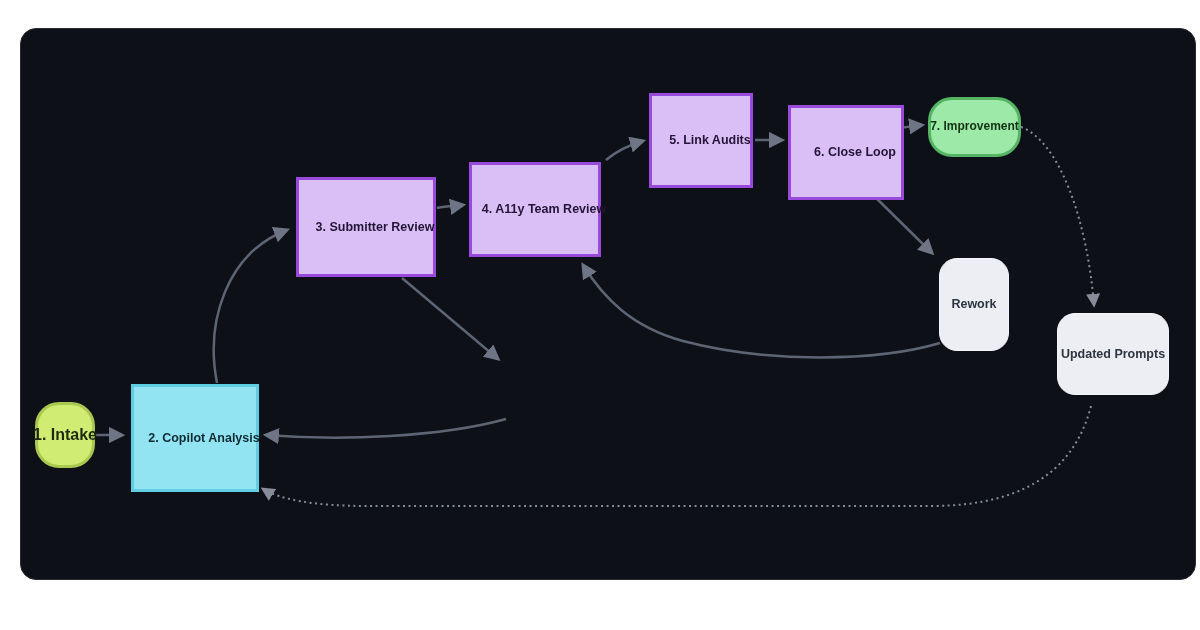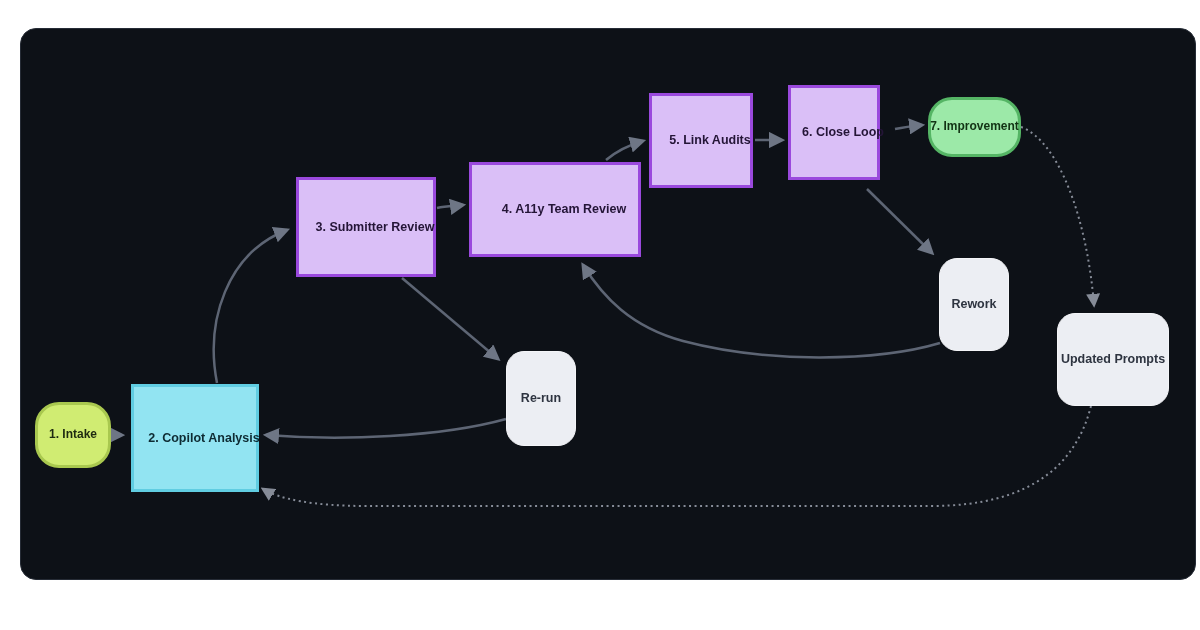--- a/index.html
+++ b/index.html
@@ -38,30 +38,30 @@
     padding: 2px 3px;
   }
   .node.stage      { border-radius: 0; padding-left: 21px; }
   .node.stadium    { border-radius: 24px; }
   .node.lime   { background: #d0ec72; border: 3px solid #a9c84f; color: #1e2a10; }
   .node.cyan   { background: #92e4f2; border: 3px solid #60cde2; color: #0e2b33; }
   .node.purple { background: #dabff7; border: 3px solid #9a49dd; color: #241537; }
   .node.green  { background: #9ce9a8; border: 3px solid #55b565; color: #123314; }
   .node.white  { background: #eceef3; border: 1px solid #f4f5f8; border-radius: 18px; color: #2e3440; }
 
-  .n-intake      { left: 14px;   top: 373px; width: 76px;  height: 66px; font-size: 12px; }
+  .n-intake      { left: 14px;   top: 373px; width: 60px;  height: 66px; font-size: 16px; }
   .n-copilot     { left: 110px;  top: 355px; width: 128px; height: 108px; }
   .n-submitter   { left: 275px;  top: 148px; width: 140px; height: 100px; text-align: right; }
-  .n-a11y        { left: 448px;  top: 133px; width: 172px; height: 95px; }
+  .n-a11y        { left: 448px;  top: 133px; width: 132px; height: 95px; }
   .n-linkaudits  { left: 628px;  top: 64px;  width: 104px; height: 95px; }
-  .n-closeloop   { left: 767px;  top: 56px;  width: 92px; height: 95px; }
+  .n-closeloop   { left: 767px;  top: 76px;  width: 116px; height: 95px; }
   .n-improvement { left: 907px;  top: 68px;  width: 93px;  height: 60px; font-size: 12px; }
   .n-rework      { left: 918px;  top: 229px; width: 70px;  height: 93px; }
   .n-rerun       { left: 485px;  top: 322px; width: 70px;  height: 95px; }
-  .n-updated     { left: 1036px; top: 284px; width: 112px; height: 93px; }
+  .n-updated     { left: 1036px; top: 284px; width: 112px; height: 82px; }
 
   .edge { fill: none; stroke: #5d6574; stroke-width: 2.5px; }
   .edge.dotted { stroke: #868c98; stroke-width: 2px; stroke-dasharray: 2 3.5; }
 </style>
 </head>
 <body>
 
 <div class="diagram-container">
 
   <svg class="edge-layer" width="1176" height="552" viewBox="0 0 1176 552" xmlns="http://www.w3.org/2000/svg">
@@ -113,21 +113,18 @@
   </div>
 
   <div class="node stadium green n-improvement">
     <span>7. Improvement</span>
   </div>
 
   <div class="node white n-rework">
     <span>Rework</span>
   </div>
 
-  <div class="node white n-rerun">
-    <span>Re-run</span>
-  </div>
 
   <div class="node white n-updated">
     <span>Updated Prompts</span>
   </div>
 
 </div>
 
 </body></html>

